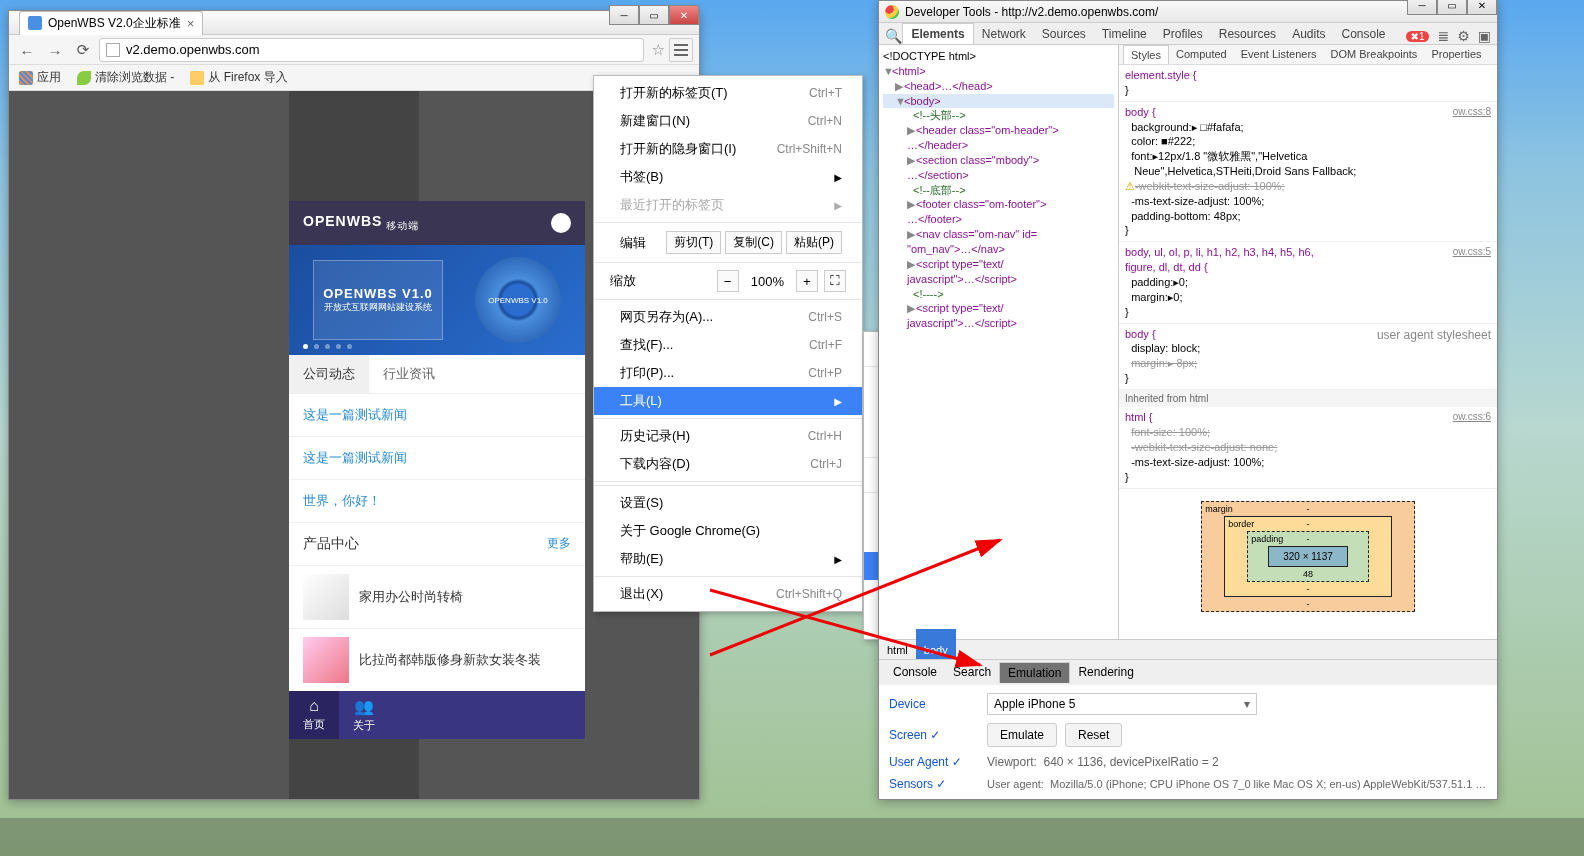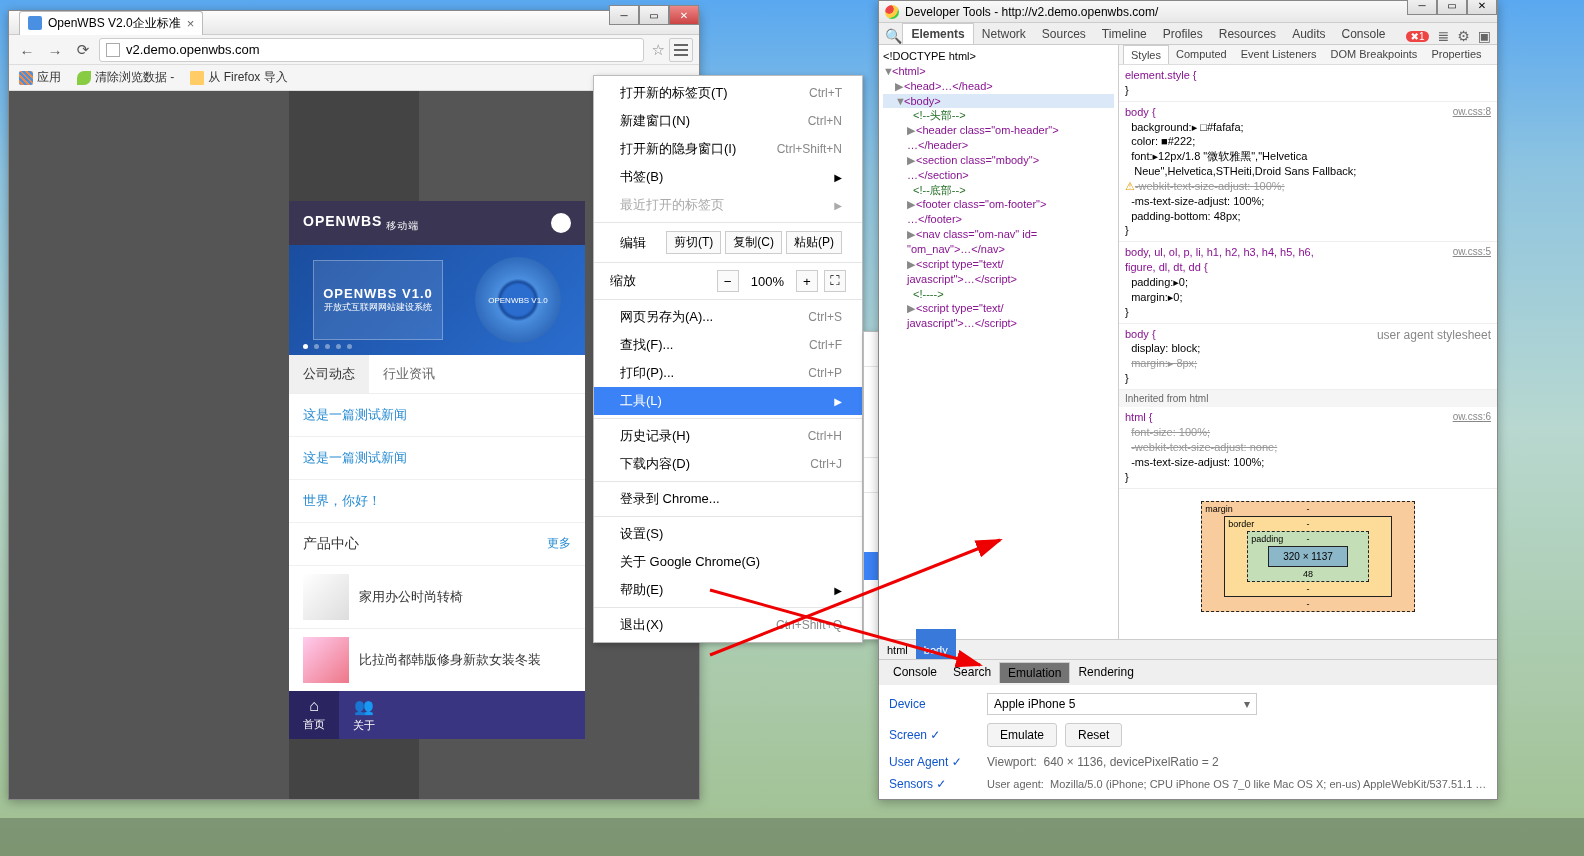--- a/index.html
+++ b/index.html
@@ -306,23 +306,20 @@
   <div class="ctx-sep"></div>
   <div class="ctx-item">
       <span>历史记录(H)</span>
       <span class="shortcut">Ctrl+H</span>
     </div>
   <div class="ctx-item">
       <span>下载内容(D)</span>
       <span class="shortcut">Ctrl+J</span>
     </div>
   <div class="ctx-sep"></div>
-  <div class="ctx-item">
-      <span>登录到 Chrome...</span>
-    </div>
   <div class="ctx-sep"></div>
   <div class="ctx-item">
       <span>设置(S)</span>
     </div>
   <div class="ctx-item">
       <span>关于 Google Chrome(G)</span>
     </div>
   <div class="ctx-item">
       <span>帮助(E)</span>
       <span class="arrow">▶</span>

